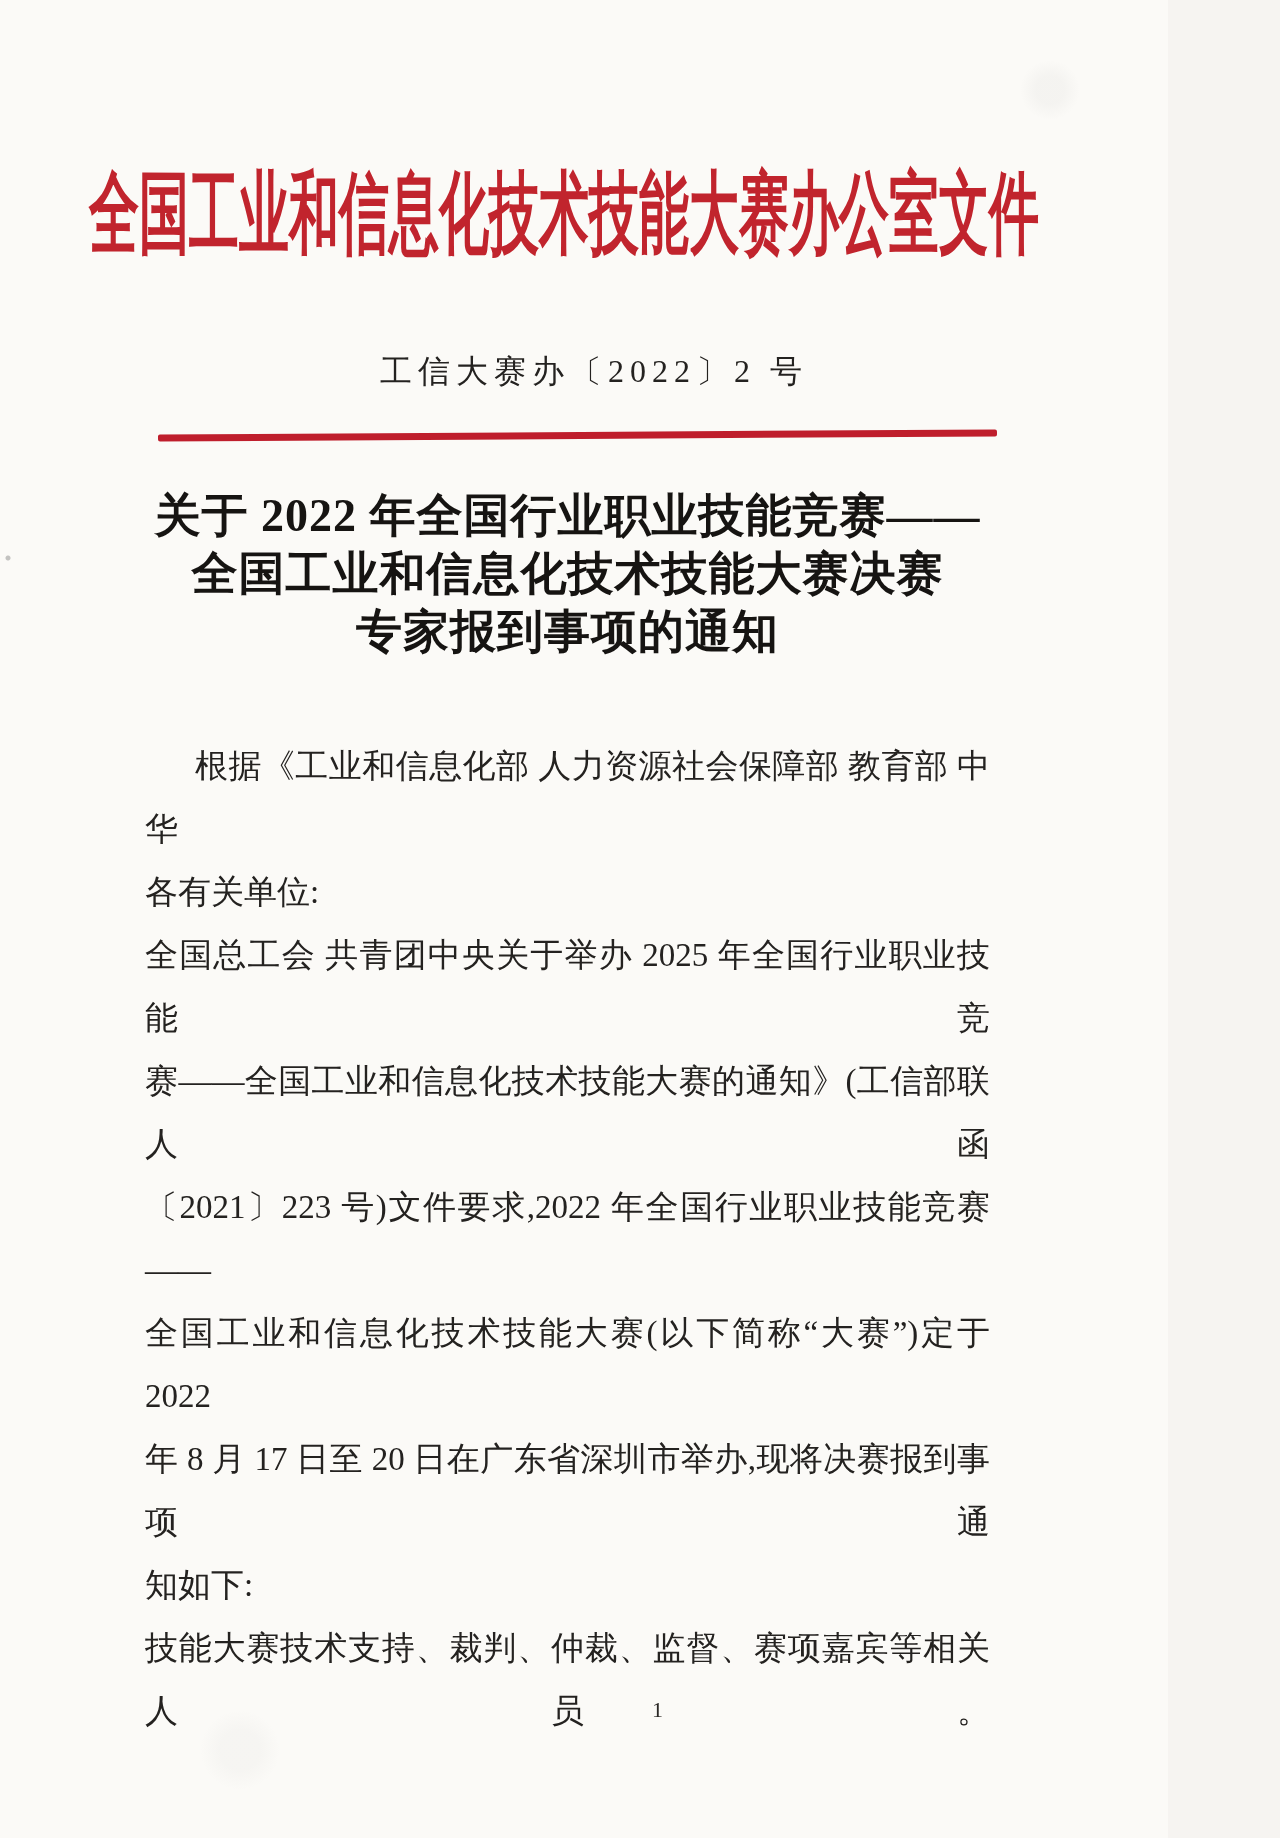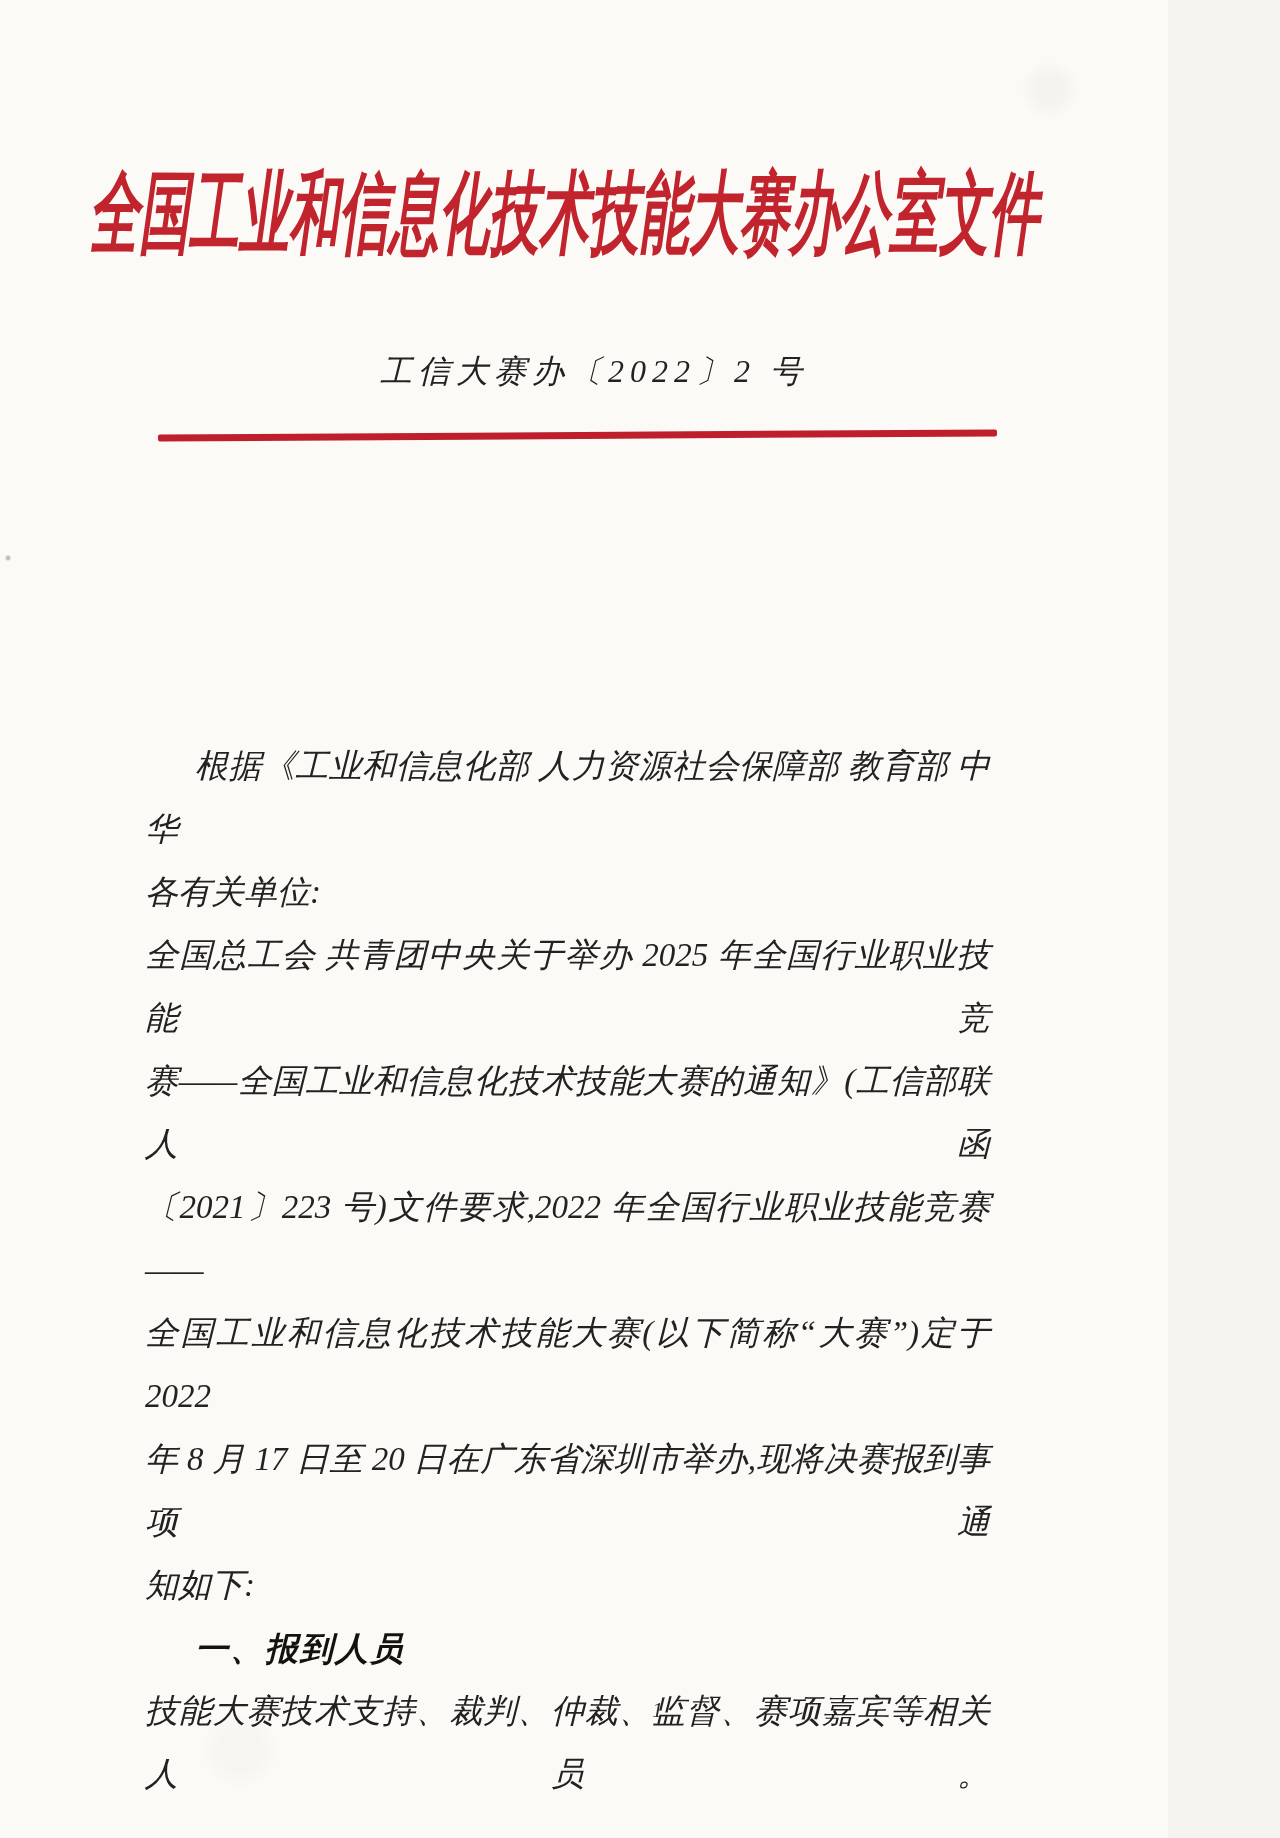--- a/index.html
+++ b/index.html
@@ -11,21 +11,20 @@
   .page{
     position:relative;
     width:1168px;height:1838px;
     background:
       radial-gradient(circle at 8px 558px, rgba(90,90,90,.35) 0 2px, rgba(90,90,90,0) 3px),
       radial-gradient(circle at 1050px 90px, rgba(120,120,120,.05) 0 14px, rgba(120,120,120,0) 30px),
       radial-gradient(circle at 240px 1750px, rgba(120,120,120,.04) 0 20px, rgba(120,120,120,0) 40px),
       linear-gradient(#fbfaf7,#fbfaf7);
     color:var(--text,#2f2b28);
     overflow:hidden;
-    font-style:italic;
   }
   
   .masthead{
     position:absolute;top:163px;left:-40px;right:0;height:100px;
     line-height:100px;text-align:center;white-space:nowrap;
   }
   .masthead .stretch{
     display:inline-block;
     font-size:50px;font-weight:bold;
     color:var(--header-red,#c1242d);
@@ -88,29 +87,33 @@
 <div class="page">
 
   <div class="masthead">
     <span class="stretch">全国工业和信息化技术技能大赛办公室文件</span>
   </div>
 
   <div class="doc-number">工信大赛办〔2022〕2 号</div>
 
   <div class="red-rule"></div>
 
+  <div class="doc-title">
+    <div>关于 2022 年全国行业职业技能竞赛——</div>
+    <div>全国工业和信息化技术技能大赛决赛</div>
+    <div>专家报到事项的通知</div>
+  </div>
 
   <div class="body" id="body-lines">
       <div class="line indent justify">根据《工业和信息化部 人力资源社会保障部 教育部 中华</div>
       <div class="line ">各有关单位:</div>
       <div class="line justify">全国总工会 共青团中央关于举办 2025 年全国行业职业技能竞</div>
       <div class="line justify">赛——全国工业和信息化技术技能大赛的通知》(工信部联人函</div>
       <div class="line justify">〔2021〕223 号)文件要求,2022 年全国行业职业技能竞赛——</div>
       <div class="line justify">全国工业和信息化技术技能大赛(以下简称“大赛”)定于 2022</div>
       <div class="line justify">年 8 月 17 日至 20 日在广东省深圳市举办,现将决赛报到事项通</div>
       <div class="line ">知如下:</div>
-      <div class="line heading">一、报到人员</div>
       <div class="line justify">技能大赛技术支持、裁判、仲裁、监督、赛项嘉宾等相关人员。</div>
     </div>
 
   <div class="page-number">1</div>
 
 </div>
 
 </body></html>

